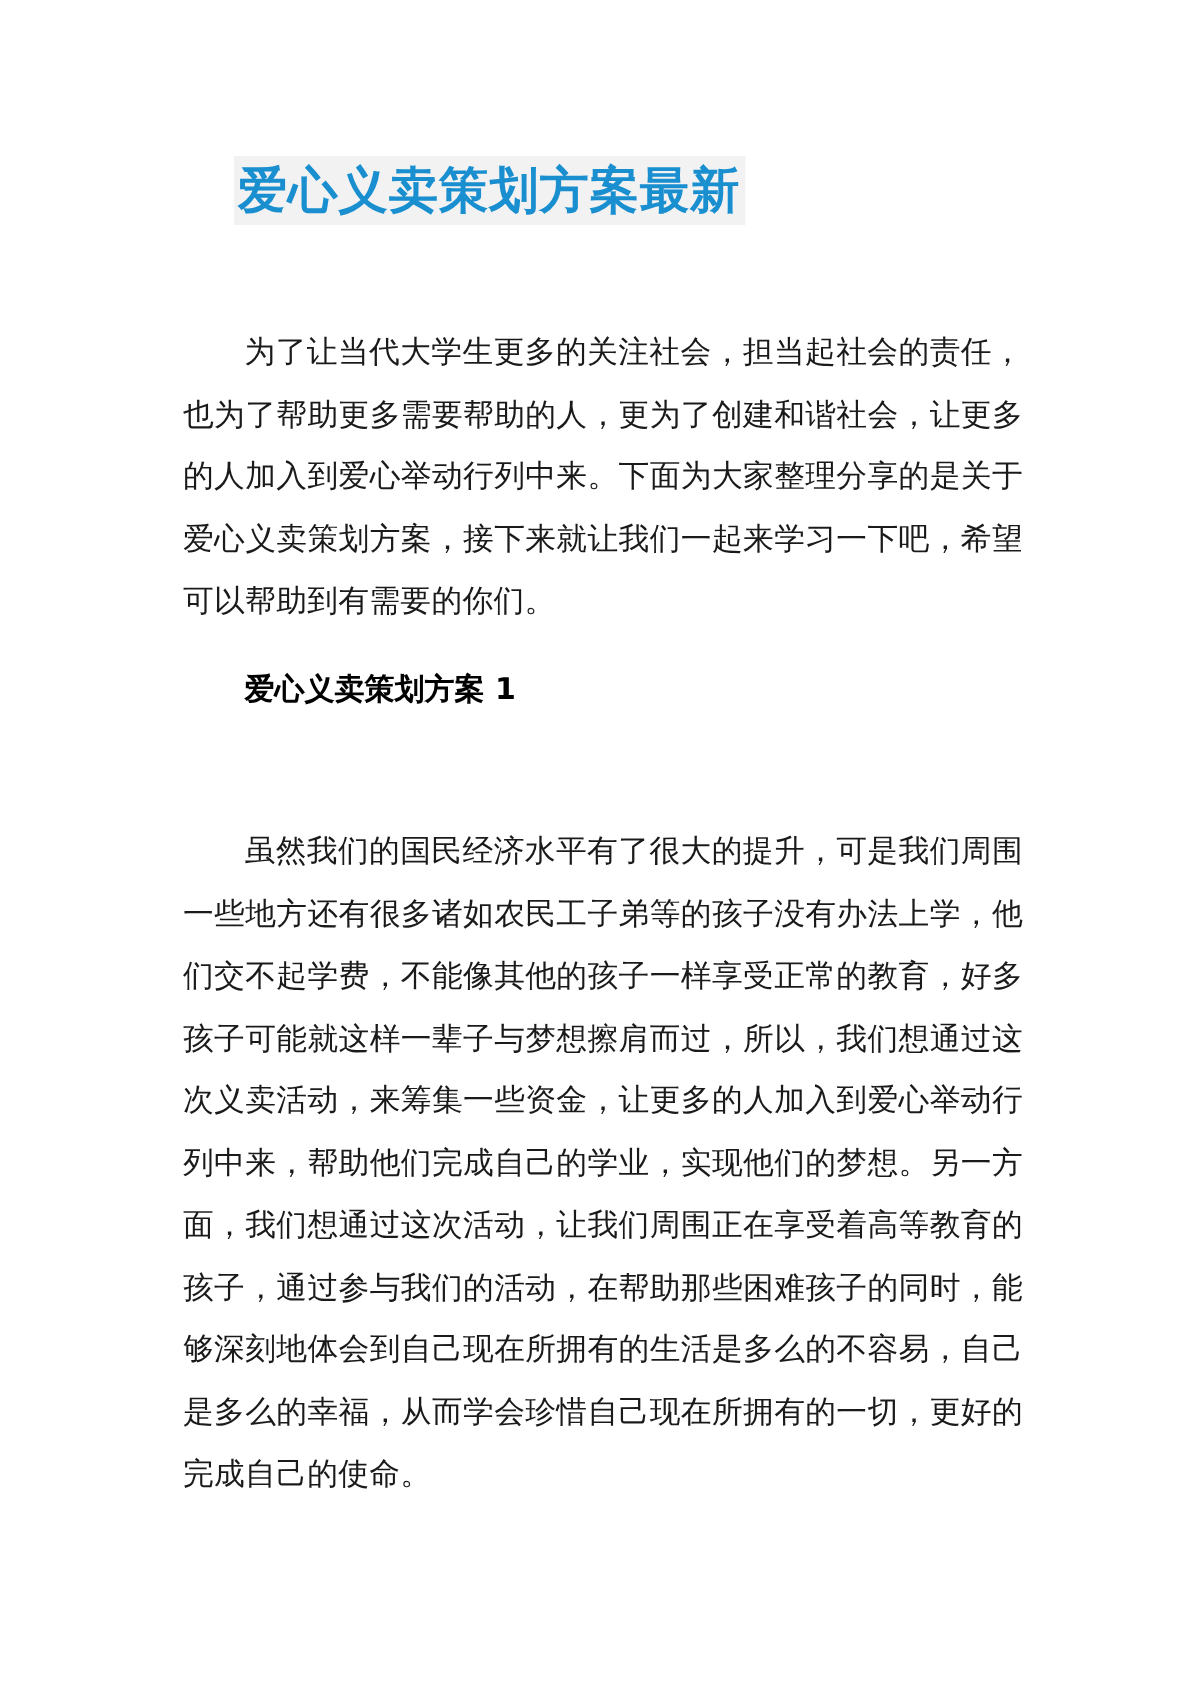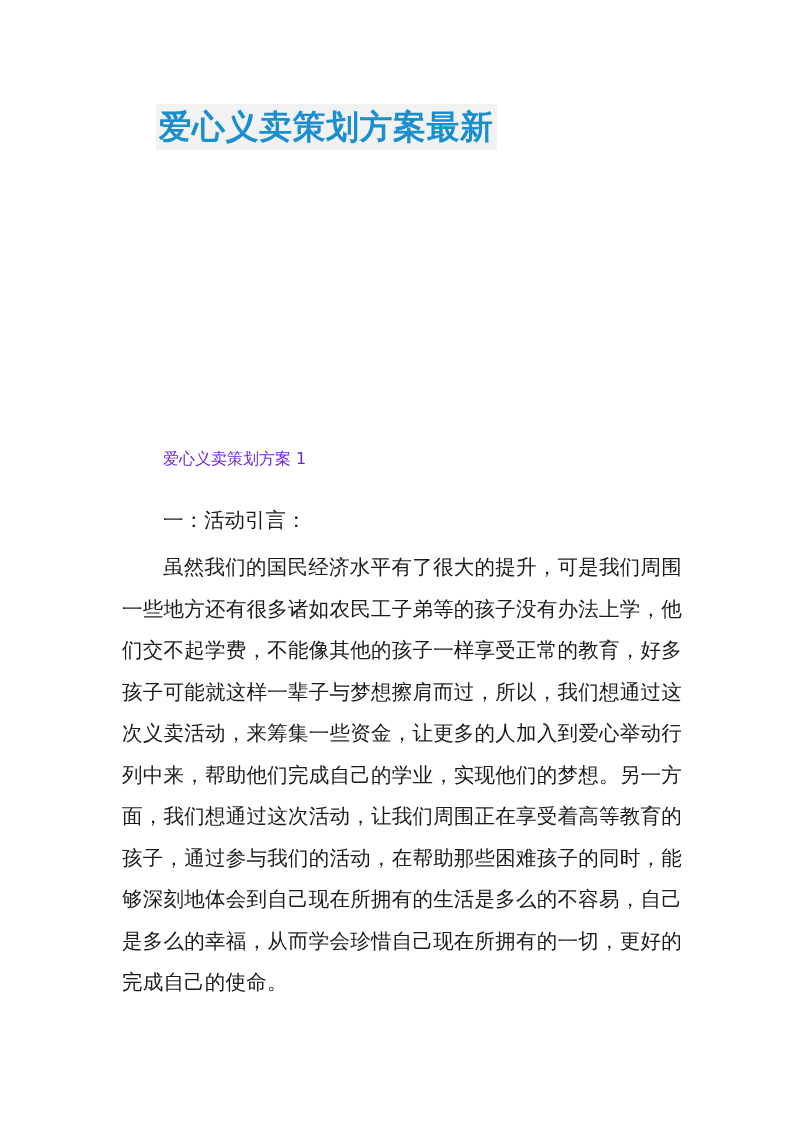--- a/index.html
+++ b/index.html
@@ -52,24 +52,24 @@
       letter-spacing: 0.2px;
     }
     .intro {
       top: 214px;
     }
     .section-heading {
       position: absolute;
       left: 163px;
       top: 444px;
       font-family: "DejaVu Sans", "Liberation Sans", sans-serif;
-      font-weight: normal;
-      font-size: 16px;
+      font-weight: bold;
+      font-size: 20px;
       line-height: 30px;
-      color: #6d28d9;
+      color: #000000;
     }
     .subheading {
       position: absolute;
       left: 163px;
       top: 502px;
       font-size: 20.5px;
       line-height: 36px;
       margin: 0;
     }
     .para1 {
@@ -78,20 +78,20 @@
   </style>
 </head>
 <body>
 
 <div class="page">
 
   <div class="title-wrap">
     <h1 class="title" style="margin:0;">爱心义卖策划方案最新</h1>
   </div>
 
+  <p class="body-text intro">为了让当代大学生更多的关注社会，担当起社会的责任，也为了帮助更多需要帮助的人，更为了创建和谐社会，让更多的人加入到爱心举动行列中来。下面为大家整理分享的是关于爱心义卖策划方案，接下来就让我们一起来学习一下吧，希望可以帮助到有需要的你们。</p>
 
   <h2 class="section-heading" style="margin:0;">爱心义卖策划方案 1</h2>
 
-  <p class="subheading">一：活动引言：</p>
 
   <p class="body-text para1">虽然我们的国民经济水平有了很大的提升，可是我们周围一些地方还有很多诸如农民工子弟等的孩子没有办法上学，他们交不起学费，不能像其他的孩子一样享受正常的教育，好多孩子可能就这样一辈子与梦想擦肩而过，所以，我们想通过这次义卖活动，来筹集一些资金，让更多的人加入到爱心举动行列中来，帮助他们完成自己的学业，实现他们的梦想。另一方面，我们想通过这次活动，让我们周围正在享受着高等教育的孩子，通过参与我们的活动，在帮助那些困难孩子的同时，能够深刻地体会到自己现在所拥有的生活是多么的不容易，自己是多么的幸福，从而学会珍惜自己现在所拥有的一切，更好的完成自己的使命。</p>
 
 </div>
 
 </body></html>

